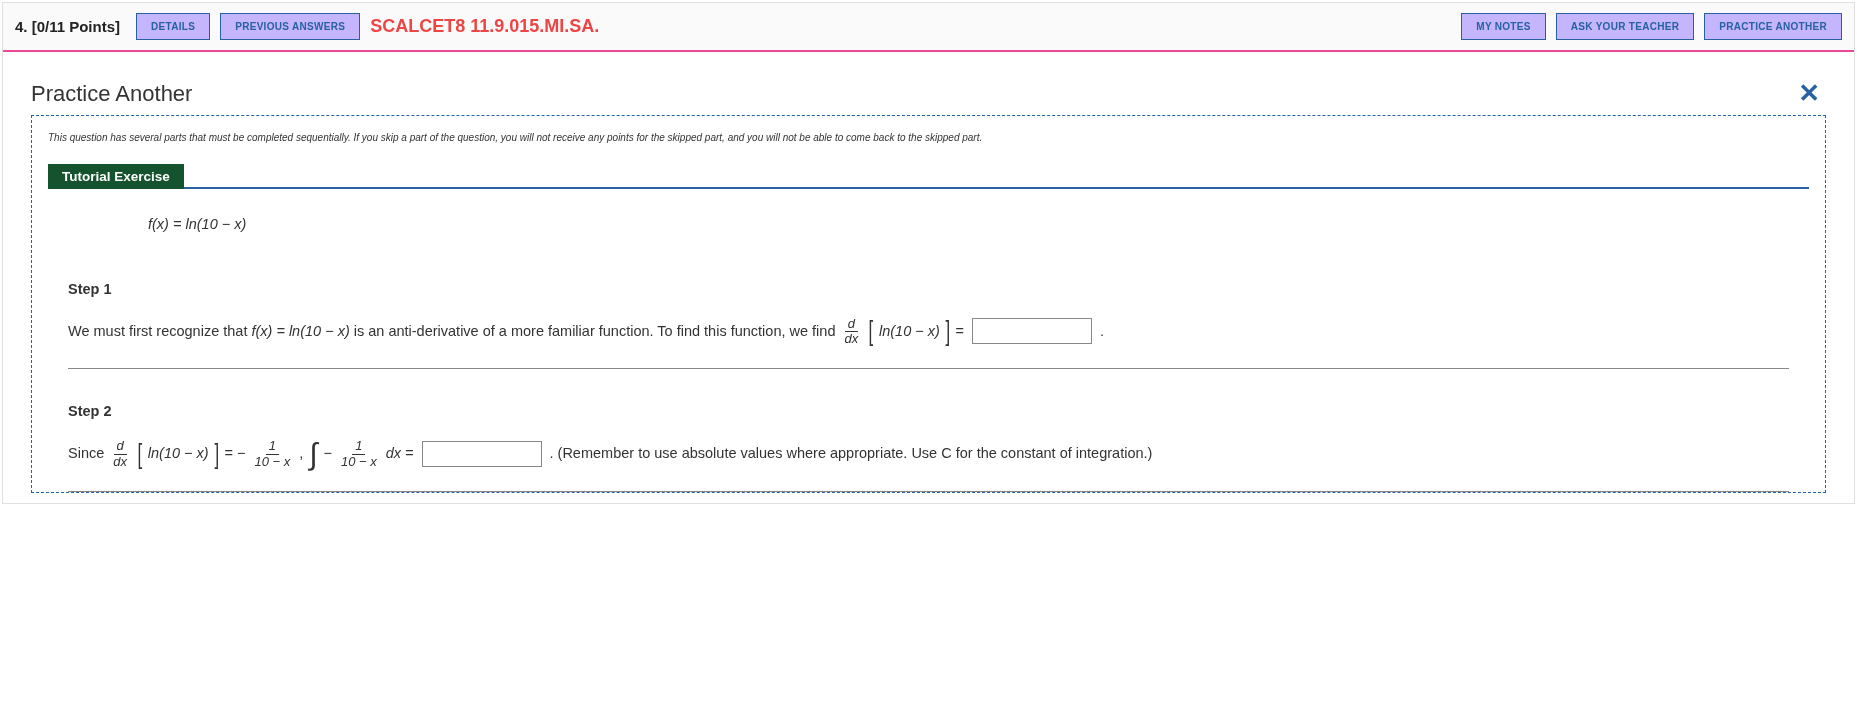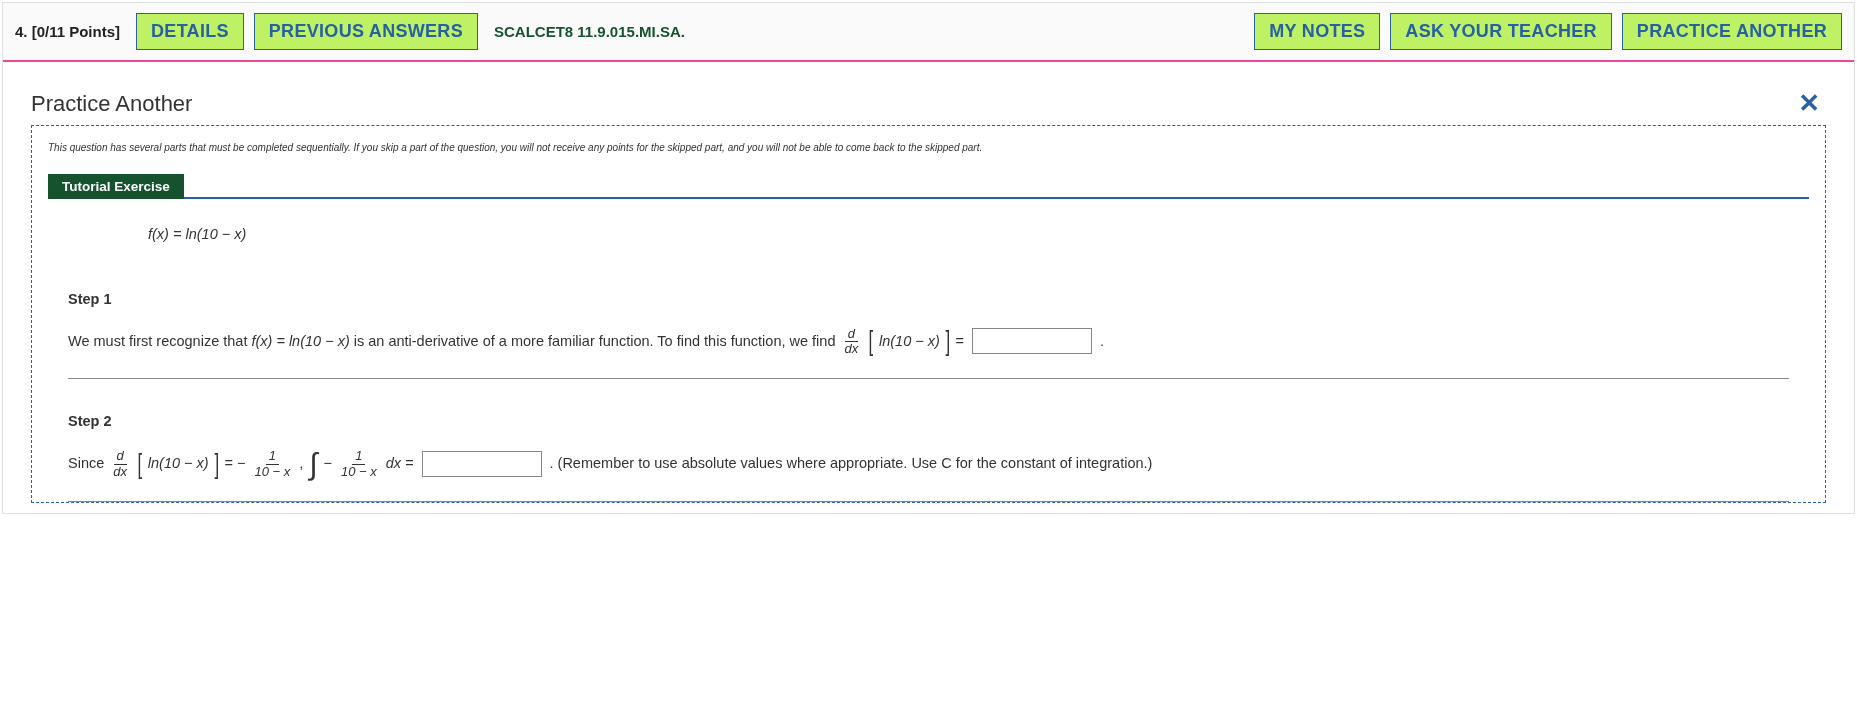--- a/index.html
+++ b/index.html
@@ -24,32 +24,31 @@
   }
   .q-label {
     font-weight: 700;
     font-size: 15px;
     color: #222;
     margin-right: 6px;
   }
   .btn {
     border: 1px solid #2761A2;
     color: #2761A2;
-    background: #bef264;
+    background: #c4b5fd;
     padding: 7px 14px;
-    font-size: 18px;
+    font-size: 10px;
     font-weight: 600;
     cursor: pointer;
     letter-spacing: 0.3px;
   }
   .src-label {
     font-weight: 700;
-    font-size: 15px;
-    color: #14532d;
-    margin-left: 6px;
+    font-size: 18px;
+    color: #ef4444;
   }
   .spacer { flex: 1; }
   .content-area {
     padding: 26px 28px 10px 28px;
   }
   .pa-header {
     display: flex;
     align-items: center;
     justify-content: space-between;
   }

